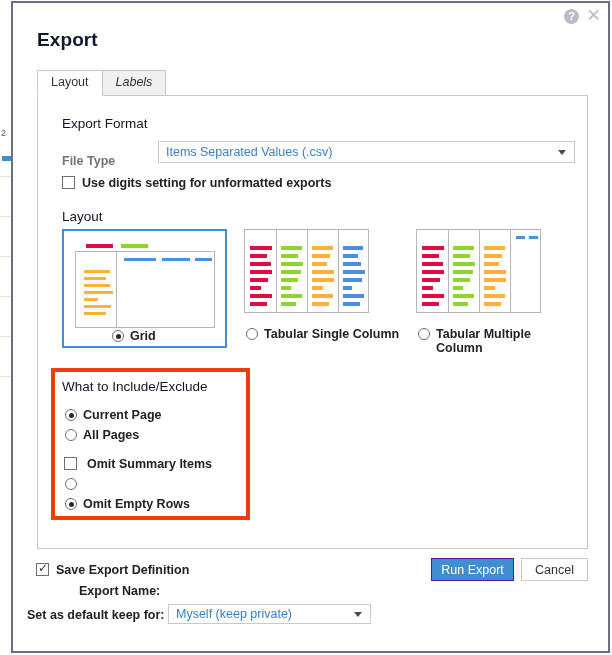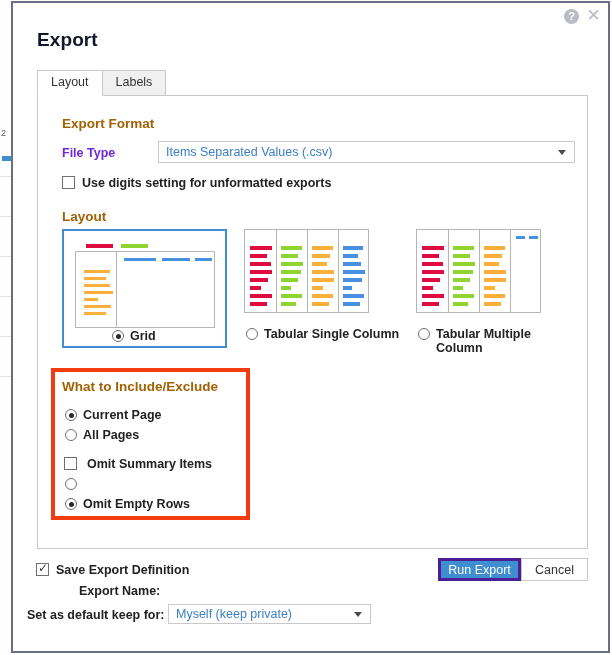--- a/index.html
+++ b/index.html
@@ -114,45 +114,46 @@
     background: #f0f0f0;
     cursor: pointer;
     position: relative;
     line-height: 15px;
   }
   .tab.active {
     background: #ffffff;
     border-bottom-color: #ffffff;
     z-index: 3;
   }
-  .tab + .tab { margin-left: -1px; }
+  .tab + .tab { margin-left: -1px; font-style: italic; }
 
   
   .panel {
     position: absolute;
     left: 24px;
     top: 92px;
     width: 551px;
     height: 454px;
     border: 1px solid #c8c8c8;
     box-sizing: border-box;
     background: #ffffff;
   }
 
   .sec-title {
     position: absolute;
     font-size: 13.5px;
+    font-weight: normal;
+    color: #0f172a;
+  }
+  .fieldlabel {
+    position: absolute;
+    font-size: 12.5px;
     font-weight: bold;
-    color: #a16207;
-  }
-  .fieldlabel {
-    position: absolute;
-    font-size: 12.5px;
-    font-weight: bold;
-    color: #6d28d9;
+    color: #737373;
+    margin-top: 8px;
   }
 
   
   .sel {
     position: absolute;
     box-sizing: border-box;
     border: 1px solid #c9c9c9;
     background: #ffffff;
     color: #3b7fc4;
     font-size: 12.5px;
@@ -266,22 +267,21 @@
     font-size: 12.5px;
     text-align: center;
     cursor: pointer;
     display: flex;
     align-items: center;
     justify-content: center;
   }
   .btn-primary {
     background: #3f8ed0;
     color: #ffffff;
-    border: 3px solid #4c1d95;
-    margin-left: 7px;
+    border: 1px solid #4c1d95;
   }
   .btn-secondary {
     background: #ffffff;
     color: #333333;
     border: 1px solid #c9c9c9;
   }
 </style>
 </head>
 <body>
 

